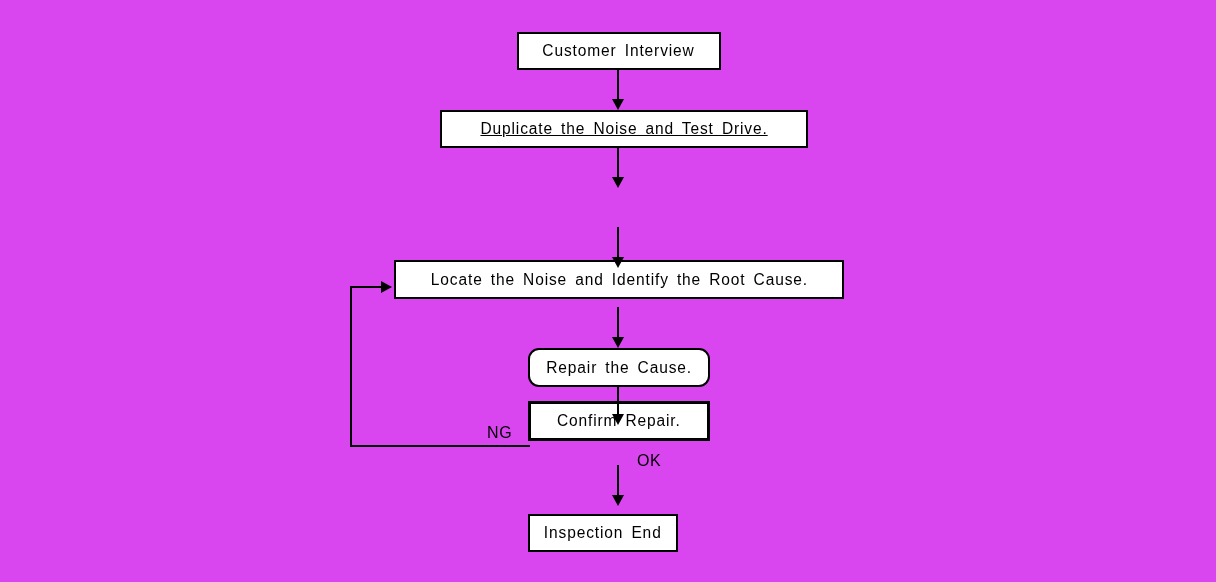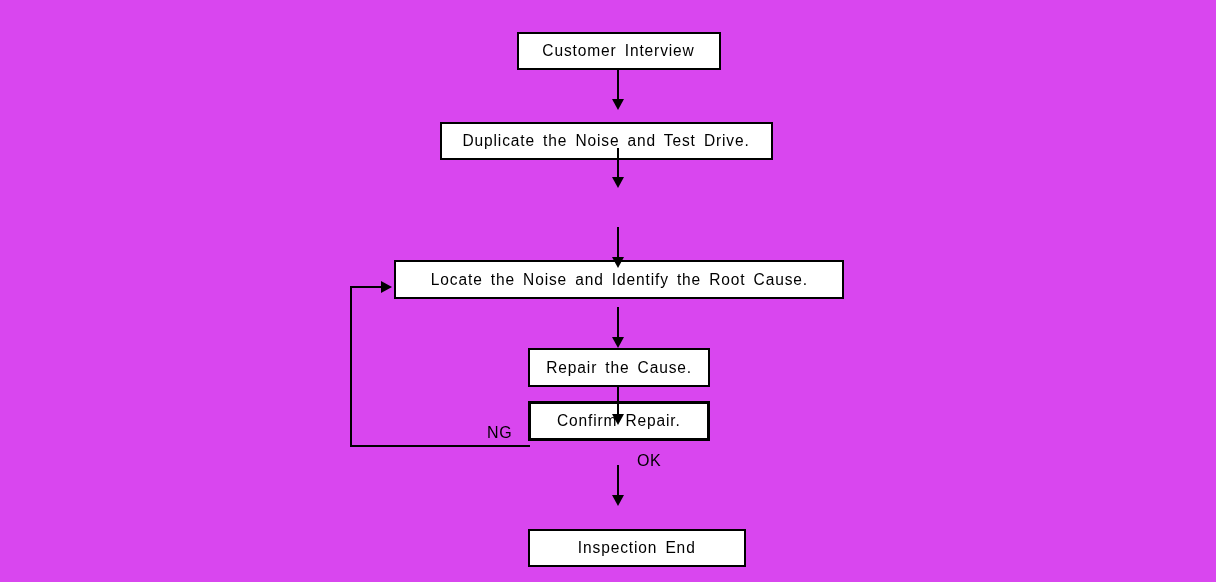--- a/index.html
+++ b/index.html
@@ -81,38 +81,38 @@
 </style>
 </head>
 <body>
 
 <div id="canvas">
 
   <div class="node" style="left:517px; top:32px; width:204px; height:38px;">
     <span class="node-label">Customer Interview</span>
   </div>
 
-  <div class="node" style="left:440px; top:122px; width:333px; height:38px;">
+  <div class="node" style="left:440px; top:110px; width:368px; height:38px;text-decoration:underline;">
     <span class="node-label">Duplicate the Noise and Test Drive.</span>
   </div>
 
 
   <div class="node" style="left:394px; top:260px; width:450px; height:39px;">
     <span class="node-label">Locate the Noise and Identify the Root Cause.</span>
   </div>
 
-  <div class="node" style="left:528px; top:348px; width:182px; height:39px;">
+  <div class="node" style="left:528px; top:348px; width:182px; height:39px;border-radius:11px;">
     <span class="node-label">Repair the Cause.</span>
   </div>
 
   <div class="node emphasis" style="left:528px; top:401px; width:182px; height:40px;">
     <span class="node-label">Confirm Repair.</span>
   </div>
 
-  <div class="node" style="left:528px; top:529px; width:218px; height:38px;">
+  <div class="node" style="left:528px; top:514px; width:150px; height:38px;">
     <span class="node-label">Inspection End</span>
   </div>
 
   <div class="vline" style="left:617px; top:70px; height:31px;"></div>
   <div class="arrow-down" style="left:612px; top:99px;"></div>
 
   <div class="vline" style="left:617px; top:148px; height:31px;"></div>
   <div class="arrow-down" style="left:612px; top:177px;"></div>
 
   <div class="vline" style="left:617px; top:227px; height:32px;"></div>

